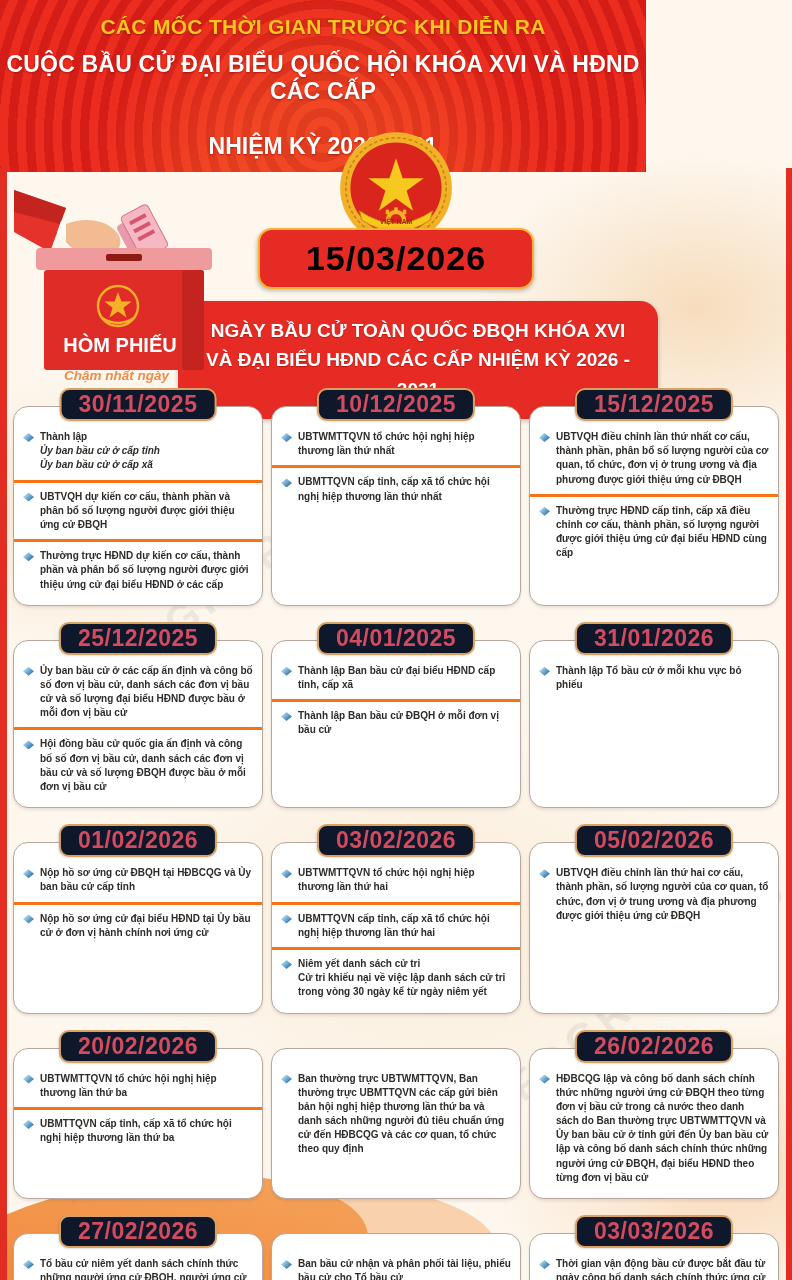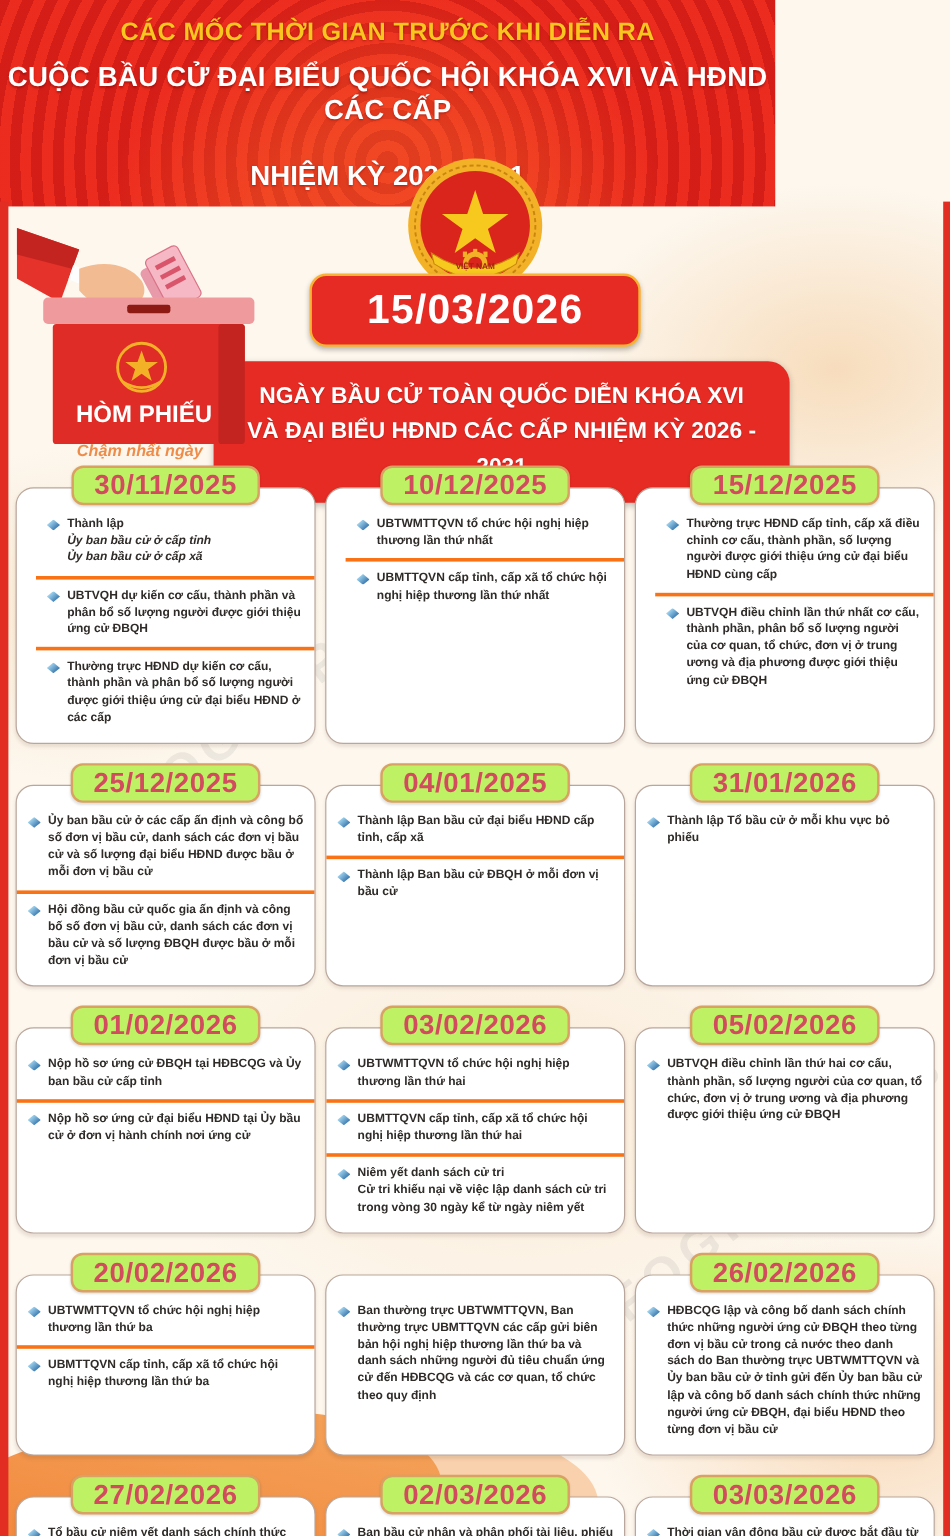--- a/index.html
+++ b/index.html
@@ -29,60 +29,60 @@
   
   .stripe-left{position:absolute;left:0;top:168px;bottom:0;width:7px;background:#e12d22;z-index:5;}
   .stripe-right{position:absolute;right:0;top:168px;bottom:0;width:6px;background:#e12d22;z-index:5;}
   .wave-bl{position:absolute;left:-80px;bottom:-70px;width:450px;height:170px;border-radius:50%;
     background:linear-gradient(20deg,#ef7b2e,#f5a75f);transform:rotate(-8deg);z-index:1;}
   .wave-bl2{position:absolute;left:-60px;bottom:-95px;width:560px;height:190px;border-radius:50%;
     background:rgba(246,178,118,.55);transform:rotate(-6deg);z-index:0;}
   
   .day-pill{
     position:absolute;top:228px;left:50%;transform:translateX(-50%);z-index:4;
-    background:#e52b23;color:#ffffff;font-size:34px;font-weight:bold;letter-spacing:1px;
+    background:#e52b23;color:#000000;font-size:34px;font-weight:bold;letter-spacing:1px;
     padding:9px 46px;border-radius:14px;border:2px solid #f9b233;box-shadow:0 2px 4px rgba(0,0,0,.25);
     white-space:nowrap;
   }
   .day-banner{
     position:absolute;top:301px;left:178px;width:464px;z-index:3;
     background:#e52b23;color:#fff;border-radius:18px;text-align:center;
     padding:15px 8px;box-shadow:0 2px 5px rgba(0,0,0,.22);
   }
   .day-banner .b1,.day-banner .b2{font-size:19px;font-weight:bold;line-height:1.55;text-shadow:0 1px 1px rgba(120,0,0,.4);}
   .deadline{position:absolute;top:368px;left:64px;z-index:3;color:#ee8d4a;font-weight:bold;font-size:13.5px;font-style:italic;}
   
   .ballot{position:absolute;top:190px;left:14px;z-index:3;}
   
   .grid{
     position:absolute;top:388px;left:13px;right:13px;z-index:3;
     display:grid;grid-template-columns:repeat(3,1fr);column-gap:8px;row-gap:16px;
   }
   .cell{position:relative;padding-top:18px;display:flex;flex-direction:column;}
   .pill{
     position:absolute;top:0;left:50%;transform:translateX(-50%);z-index:2;
-    background:#bef264;border:2.5px solid #d9a262;border-radius:10px;
+    background:#0f172a;border:2.5px solid #d9a262;border-radius:10px;
     color:#d24b5f;font-size:23px;font-weight:bold;letter-spacing:.5px;
     padding:1px 17px;white-space:nowrap;box-shadow:0 1px 2px rgba(0,0,0,.12);
   }
   .card{
     flex:1;background:#fff;border:1.4px solid #b9a79d;border-radius:15px;
     padding:16px 0 6px 0;box-shadow:0 2px 3px rgba(90,60,40,.12);
   }
   .card ul{list-style:none;margin:0;padding:0;}
   .card li{position:relative;padding:7px 9px 7px 26px;font-size:10px;font-weight:bold;color:#2e2b28;line-height:1.42;}
   .card li + li{border-top:3px solid #f97316;}
   .gem{
     position:absolute;left:9px;top:10px;width:11px;height:9px;display:inline-block;
     background:linear-gradient(135deg,#a6d8f2 20%,#2e6ea6 85%);
     clip-path:polygon(50% 0,100% 50%,50% 100%,0 50%);
   }
   .subline{font-weight:bold;}
   .subline.it{font-style:italic;}
-  .grid .cell:nth-child(-n+3) .card{min-height:146px;padding-left:16px;}
+  .grid .cell:nth-child(-n+3) .card{min-height:146px;}
   .grid .cell:nth-child(n+4):nth-child(-n+6) .card{min-height:114px;}
   .grid .cell:nth-child(n+7):nth-child(-n+9) .card{min-height:112px;}
   .grid .cell:nth-child(n+10):nth-child(-n+12) .card{min-height:82px;}
   .grid .cell:nth-child(n+13):nth-child(-n+15) .card{min-height:54px;}
   .grid .cell:nth-child(n+16) .card{min-height:48px;}
   
   .wm{position:absolute;color:rgba(140,140,140,.14);font-weight:bold;letter-spacing:6px;transform:rotate(-38deg);z-index:2;pointer-events:none;}
   .wm1{top:560px;left:30px;font-size:42px;}
   .wm2{top:700px;left:300px;font-size:56px;}
   .wm3{top:980px;left:430px;font-size:42px;}
@@ -121,21 +121,21 @@
     </g>
     <circle cx="50" cy="78" r="5.2" fill="#da251d"></circle>
     <path d="M18 70 Q50 92 82 70 L80 78 Q50 98 20 78 Z" fill="#f7c81e" stroke="#c8860f" stroke-width="0.8"></path>
     <text x="50" y="81.5" text-anchor="middle" font-size="6" font-weight="bold" fill="#a3240f">VIỆT NAM</text>
   </svg>
 </div>
 
 <div class="day-pill">15/03/2026</div>
 
 <div class="day-banner">
-  <div class="b1">NGÀY BẦU CỬ TOÀN QUỐC DIỄN KHÓA XVI</div>
+  <div class="b1">NGÀY BẦU CỬ TOÀN QUỐC ĐBQH KHÓA XVI</div>
   <div class="b2">VÀ ĐẠI BIỂU HĐND CÁC CẤP NHIỆM KỲ 2026 - 2031</div>
 </div>
 
 <div class="ballot">
   <svg width="216" height="196" viewBox="0 0 216 196">
 
     <polygon points="0,0 52,18 36,62 0,42" fill="#e5322b"></polygon>
     <polygon points="0,0 52,18 46,34 0,22" fill="#c42420"></polygon>
     <polygon points="47,31 58,35 54,47 43,43" fill="#fdfdfd"></polygon>
 
@@ -184,22 +184,22 @@
         <ul>
           <li><span class="gem"></span><span>UBTWMTTQVN tổ chức hội nghị hiệp thương lần thứ nhất</span></li>
           <li><span class="gem"></span><span>UBMTTQVN cấp tỉnh, cấp xã tổ chức hội nghị hiệp thương lần thứ nhất</span></li>
         </ul>
       </div>
     </div>
     <div class="cell">
       <div class="pill">15/12/2025</div>
       <div class="card">
         <ul>
+          <li><span class="gem"></span><span>UBTVQH điều chỉnh lần thứ nhất cơ cấu, thành phần, phân bổ số lượng người của cơ quan, tổ chức, đơn vị ở trung ương và địa phương được giới thiệu ứng cử ĐBQH</span></li>
           <li><span class="gem"></span><span>Thường trực HĐND cấp tỉnh, cấp xã điều chỉnh cơ cấu, thành phần, số lượng người được giới thiệu ứng cử đại biểu HĐND cùng cấp</span></li>
-          <li><span class="gem"></span><span>UBTVQH điều chỉnh lần thứ nhất cơ cấu, thành phần, phân bổ số lượng người của cơ quan, tổ chức, đơn vị ở trung ương và địa phương được giới thiệu ứng cử ĐBQH</span></li>
         </ul>
       </div>
     </div>
     <div class="cell">
       <div class="pill">25/12/2025</div>
       <div class="card">
         <ul>
           <li><span class="gem"></span><span>Ủy ban bầu cử ở các cấp ấn định và công bố số đơn vị bầu cử, danh sách các đơn vị bầu cử và số lượng đại biểu HĐND được bầu ở mỗi đơn vị bầu cử</span></li>
           <li><span class="gem"></span><span>Hội đồng bầu cử quốc gia ấn định và công bố số đơn vị bầu cử, danh sách các đơn vị bầu cử và số lượng ĐBQH được bầu ở mỗi đơn vị bầu cử</span></li>
         </ul>
@@ -275,21 +275,20 @@
     </div>
     <div class="cell">
       <div class="pill">27/02/2026</div>
       <div class="card">
         <ul>
           <li><span class="gem"></span><span>Tổ bầu cử niêm yết danh sách chính thức những người ứng cử ĐBQH, người ứng cử đại biểu HĐND tại khu vực bỏ phiếu</span></li>
         </ul>
       </div>
     </div>
     <div class="cell">
-      <div class="pill">02/03/2026</div>
       <div class="card">
         <ul>
           <li><span class="gem"></span><span>Ban bầu cử nhận và phân phối tài liệu, phiếu bầu cử cho Tổ bầu cử</span></li>
         </ul>
       </div>
     </div>
     <div class="cell">
       <div class="pill">03/03/2026</div>
       <div class="card">
         <ul>

